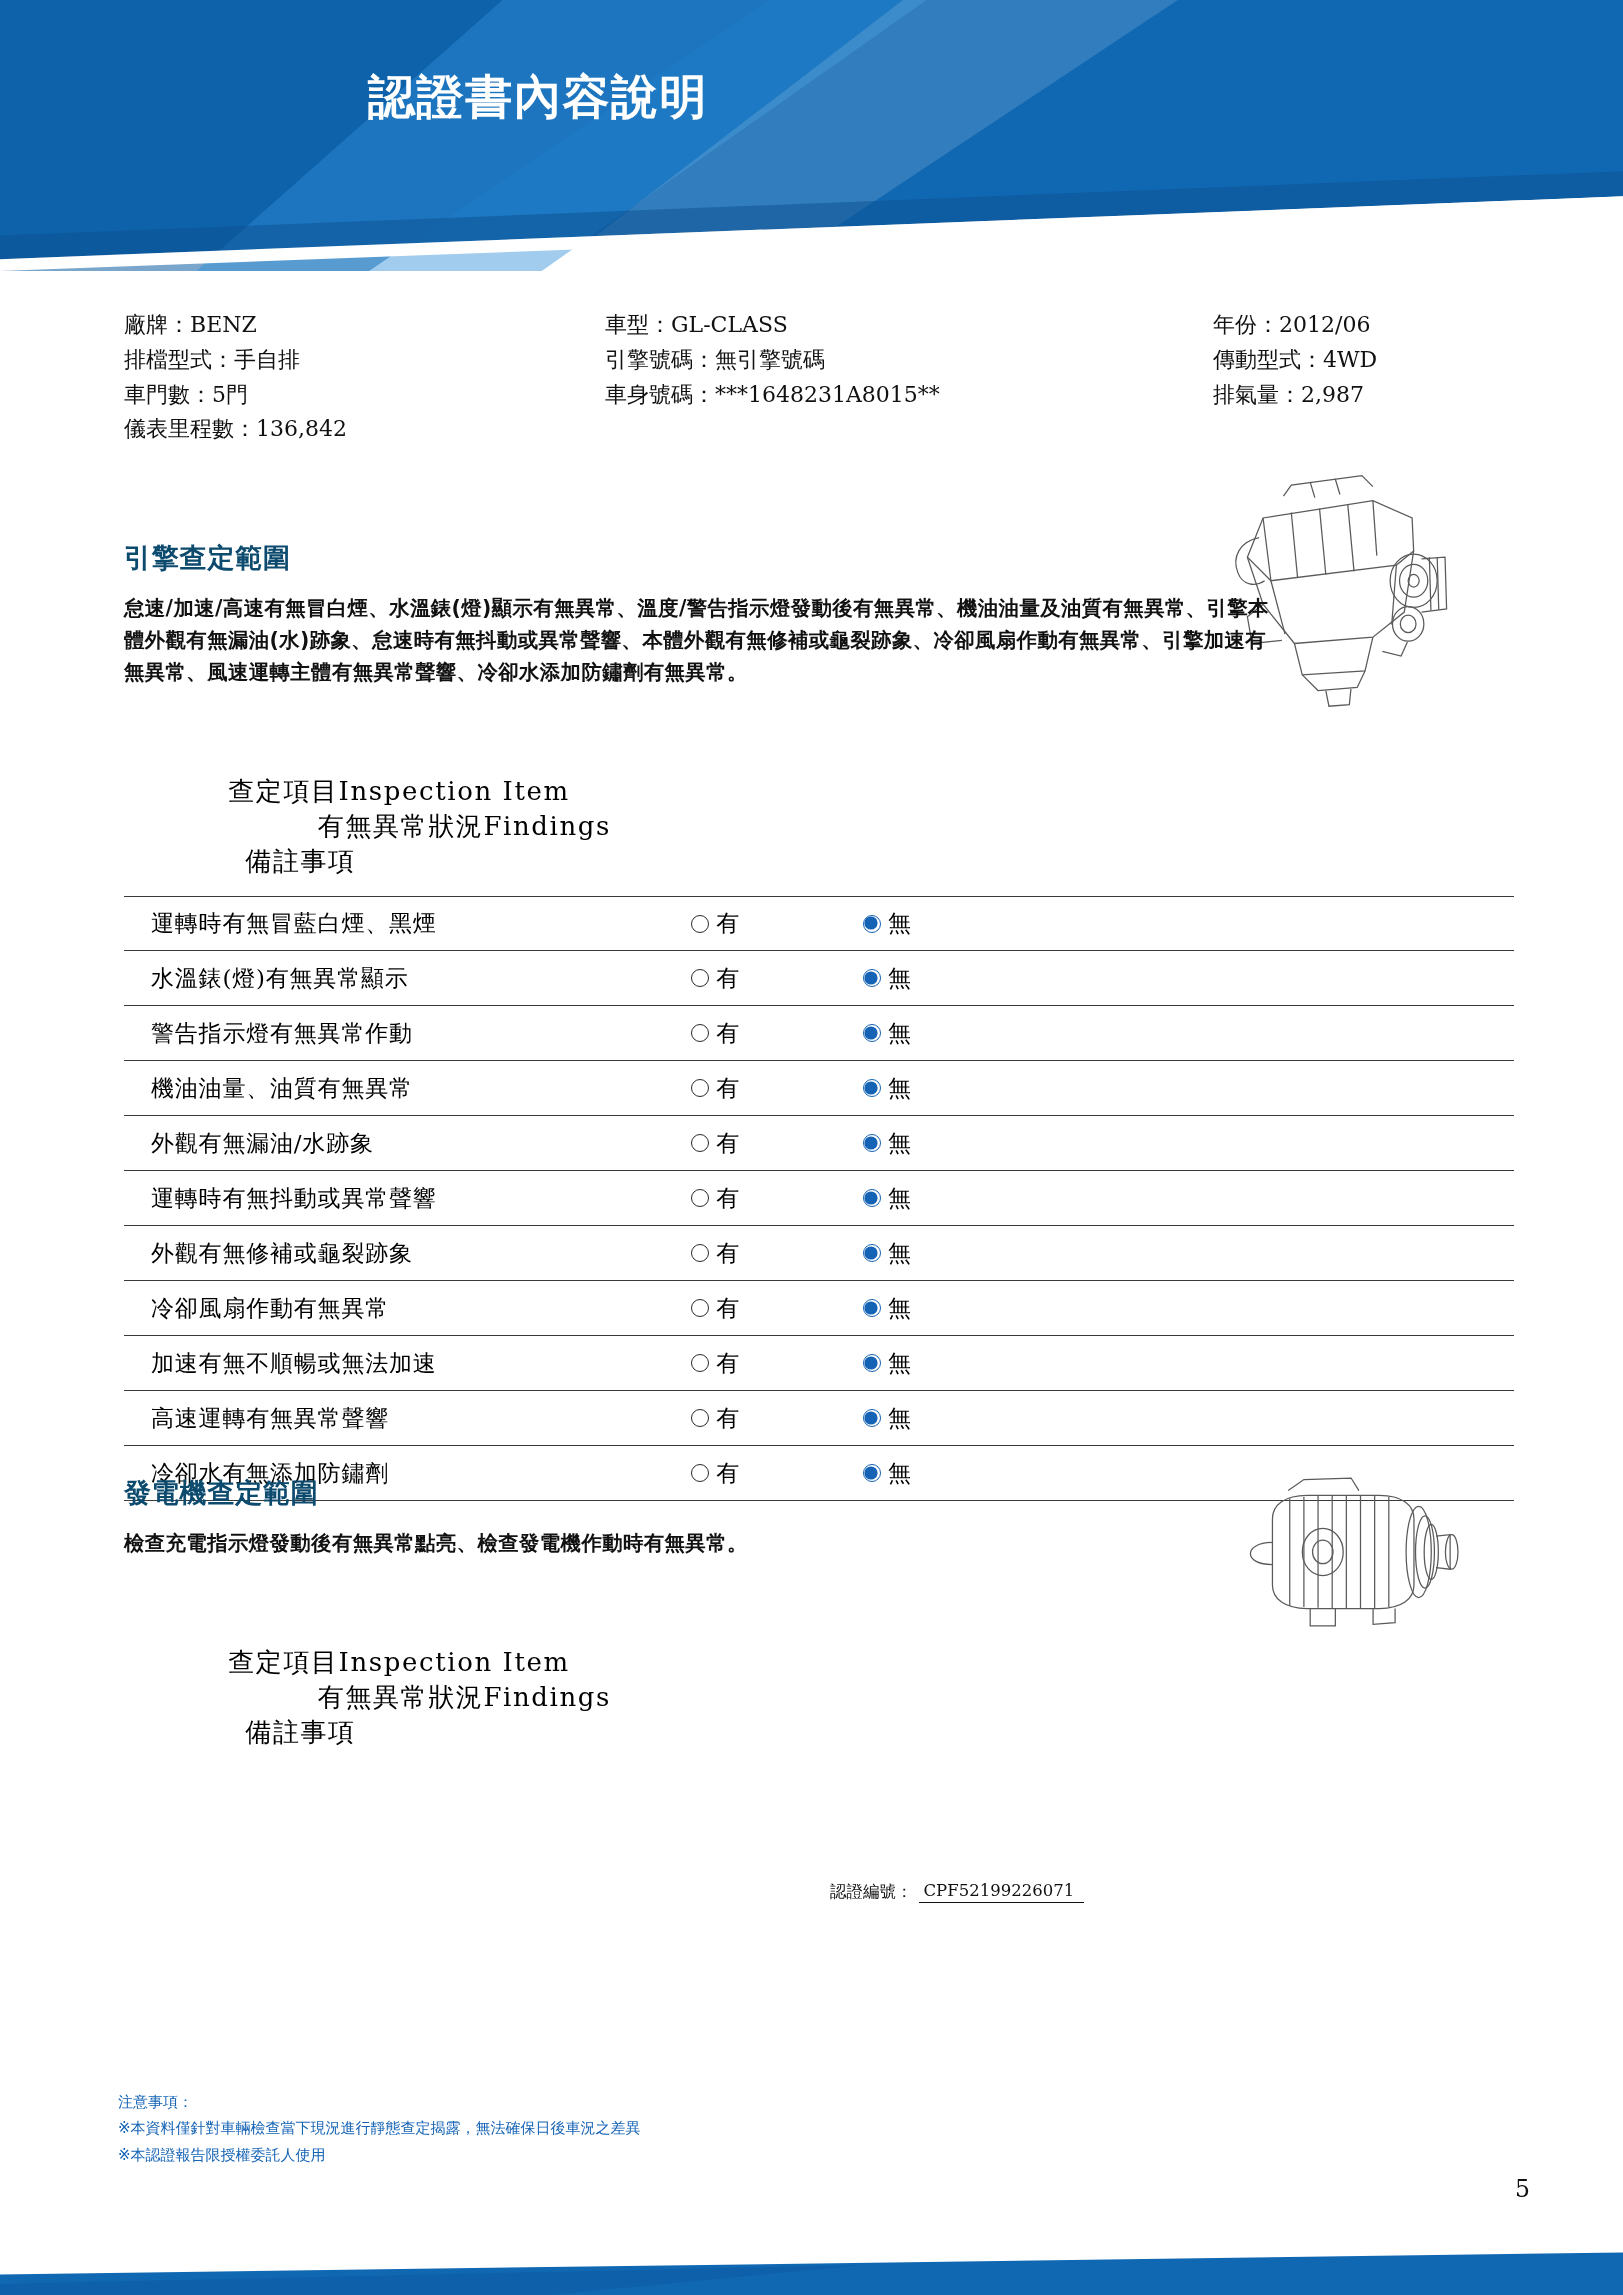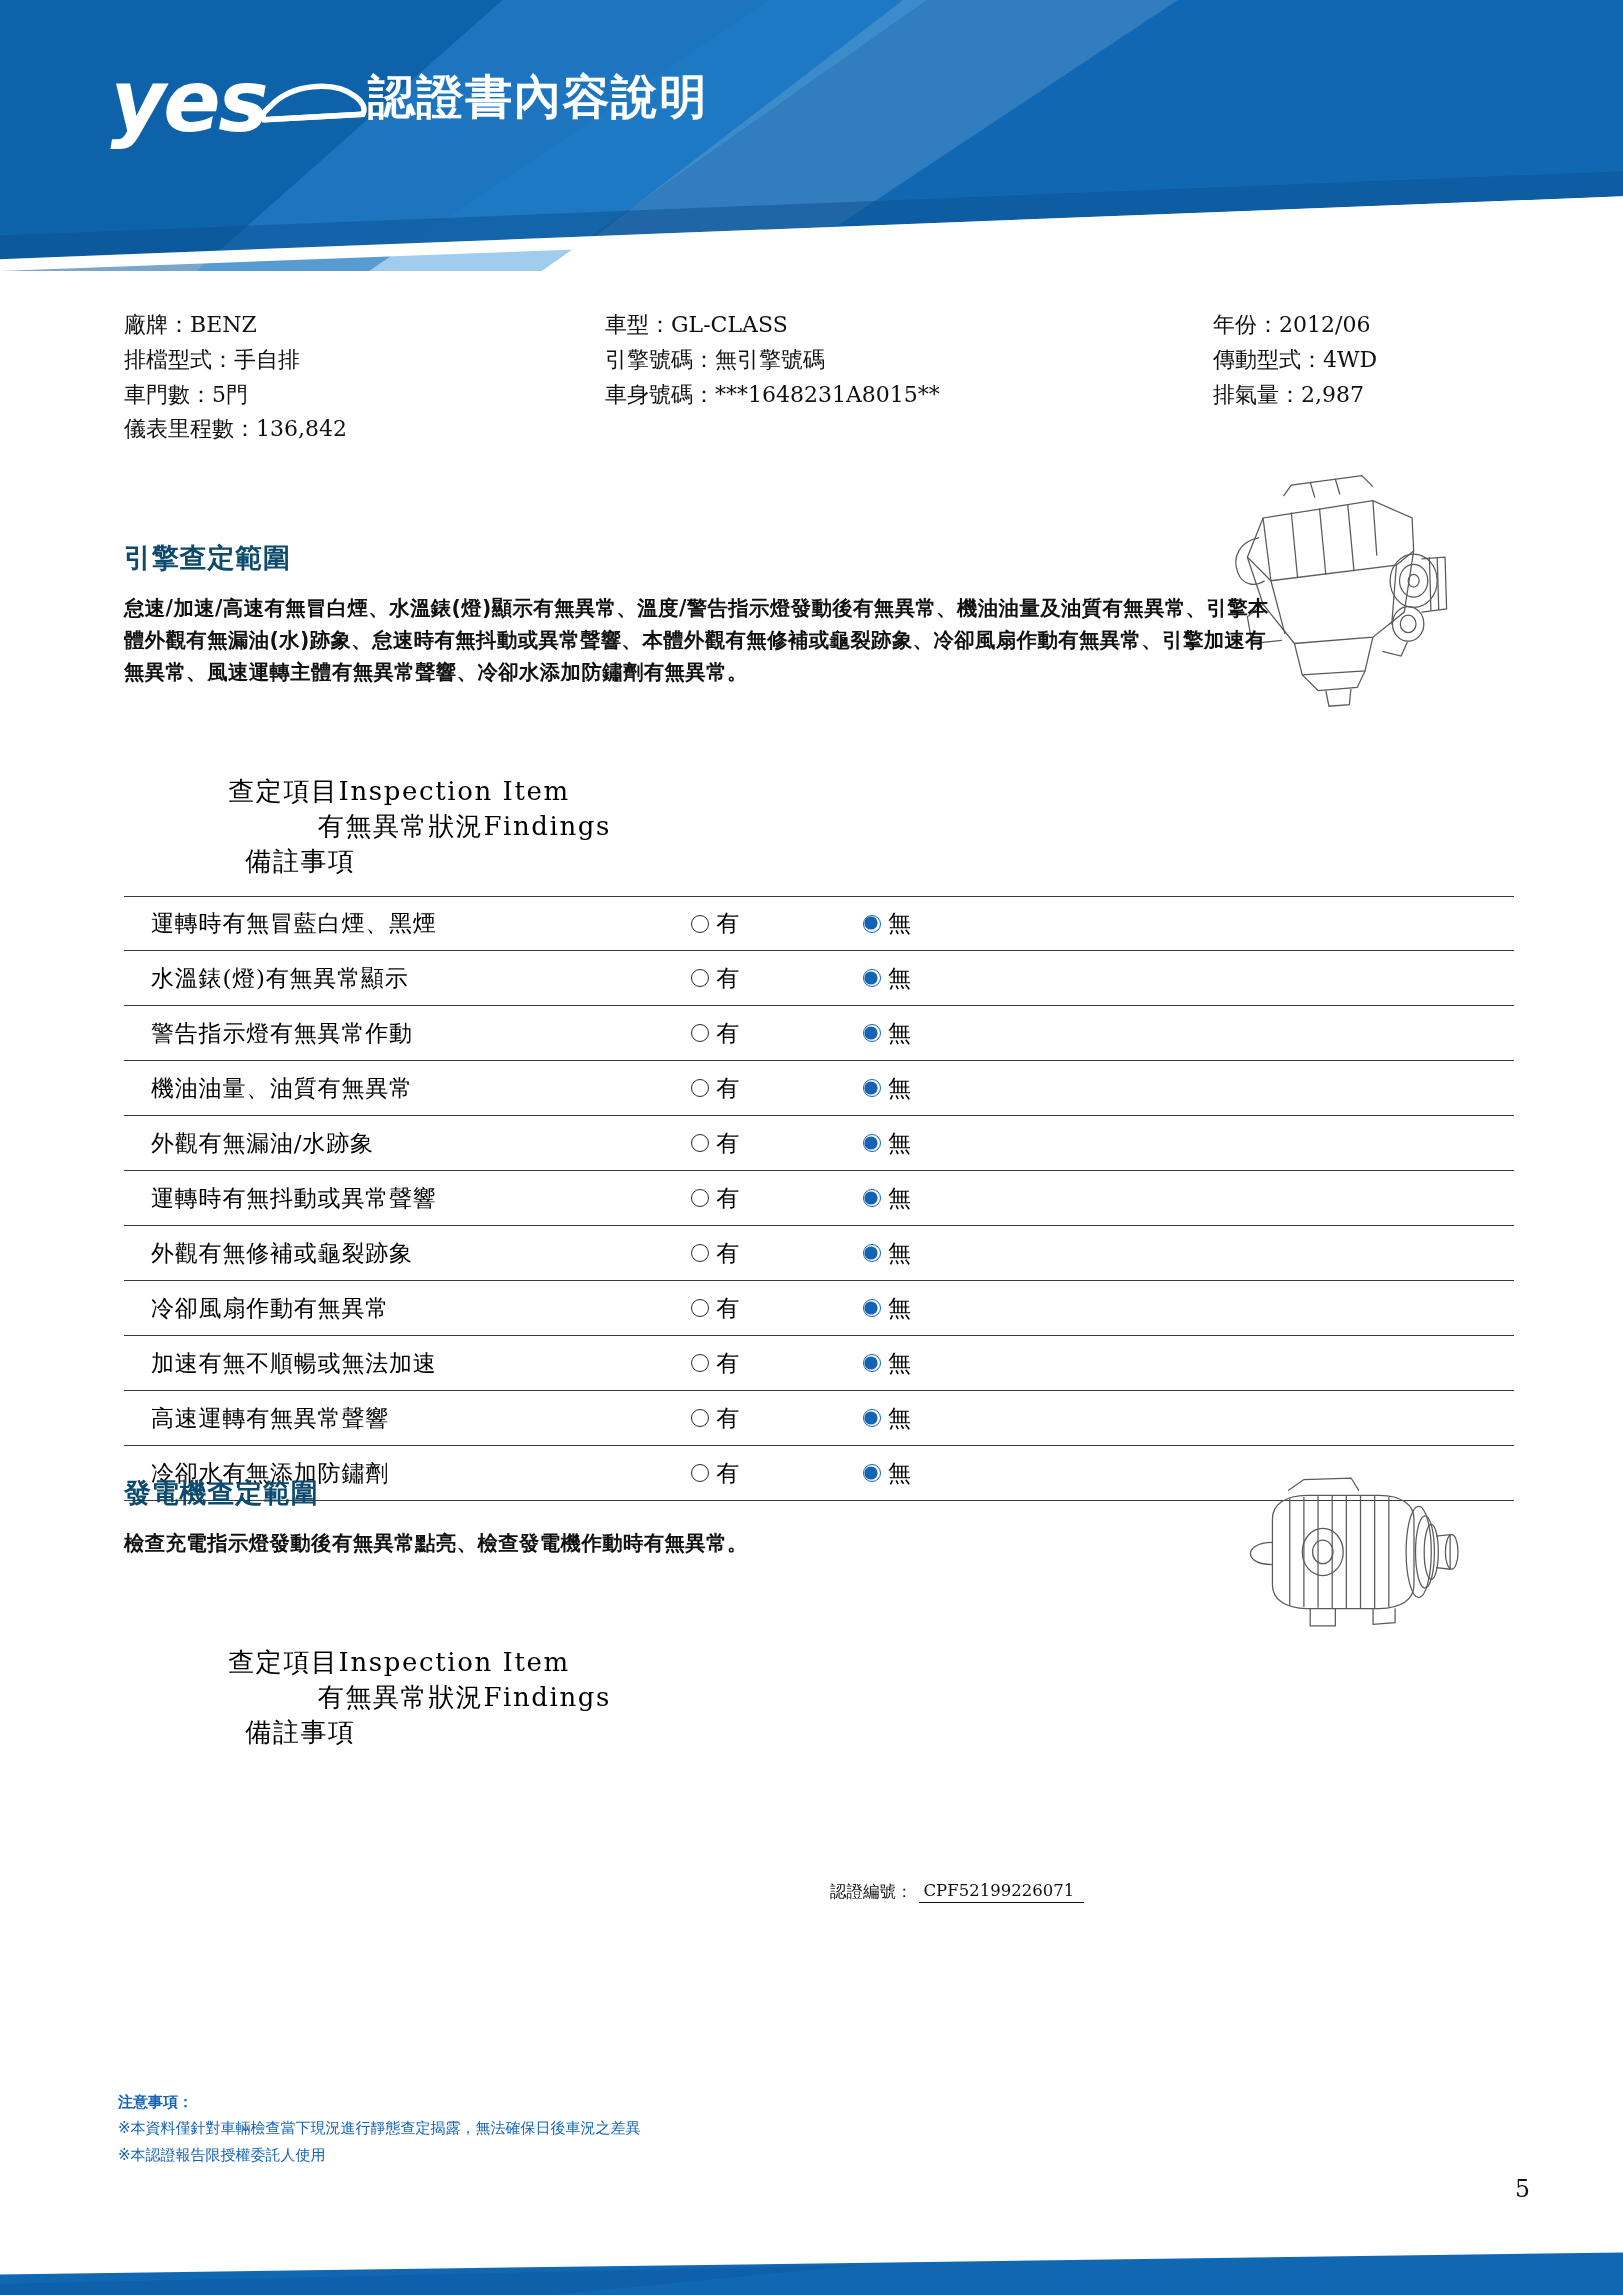--- a/index.html
+++ b/index.html
@@ -199,21 +199,21 @@
 
   
   .notes {
     position: absolute;
     left: 118px;
     top: 2089px;
     font-family: "DejaVu Sans", sans-serif;
     font-size: 15px;
     line-height: 1.75;
   }
-  .notes .n-title { color: #1563b5; font-weight: bold; }
+  .notes .n-title { color: #1563b5; font-weight: normal; }
   .notes .n-line { color: #1563b5; }
 
   .page-number {
     position: absolute;
     right: 93px;
     top: 2175px;
     font-family: "DejaVu Serif", serif;
     font-size: 23.6px;
     color: #111;
   }
@@ -236,27 +236,20 @@
     <svg width="1623" height="271" viewBox="0 0 2067 345" xmlns="http://www.w3.org/2000/svg">
       <rect x="0" y="0" width="2067" height="345" fill="#ffffff"></rect>
       <path d="M0,0 L2067,0 L2067,250 L0,330 Z" fill="#1068b3"></path>
       <path d="M0,0 L980,0 L470,345 L0,345 Z" fill="#0d5ca3" opacity="0.55"></path>
       <path d="M640,0 L1180,0 L690,345 L250,345 Z" fill="#2f8ed6" opacity="0.45"></path>
       <path d="M1150,0 L1500,0 L980,345 L700,345 Z" fill="#ffffff" opacity="0.14"></path>
       <path d="M0,300 L2067,218 L2067,250 L0,332 Z" fill="#0b4f8f" opacity="0.5"></path>
       <path d="M0,330 L2067,250 L2067,268 L0,345 Z" fill="#ffffff"></path>
     </svg>
 
-    <div class="logo-wrap">
-      <svg width="283" height="98" viewBox="0 0 360 125" xmlns="http://www.w3.org/2000/svg">
-        <text x="0" y="95" font-family="DejaVu Sans, sans-serif" font-size="108" font-weight="bold" font-style="italic" fill="#ffffff" letter-spacing="-3">yes</text>
-        <path d="M205,62 C232,34 285,30 312,50 C322,57 326,66 322,73 L196,80 C192,74 196,70 205,62 Z" fill="none" stroke="#ffffff" stroke-width="7" stroke-linecap="round"></path>
-        <path d="M196,80 L322,73" fill="none" stroke="#ffffff" stroke-width="7" stroke-linecap="round"></path>
-      </svg>
-    </div>
 
     <div class="banner-title">認證書內容說明</div>
   </div>
 
   <div class="vehicle-info">
     <div class="vi-col vi-c1">
       <div class="vi-row">廠牌：BENZ</div>
       <div class="vi-row">排檔型式：手自排</div>
       <div class="vi-row">車門數：5門</div>
       <div class="vi-row">儀表里程數：136,842</div>

